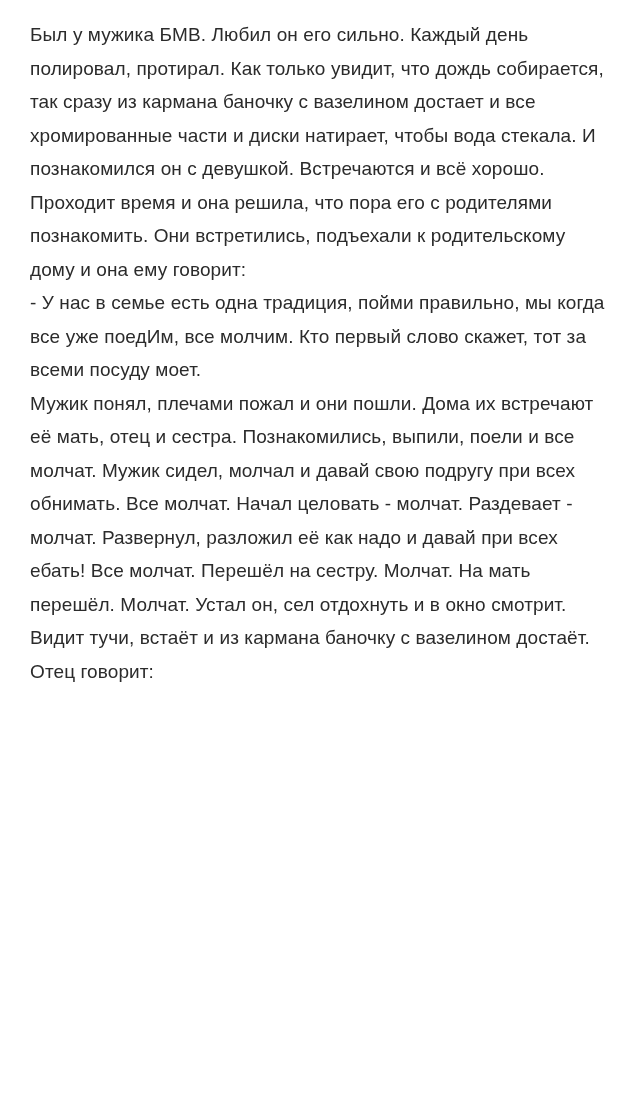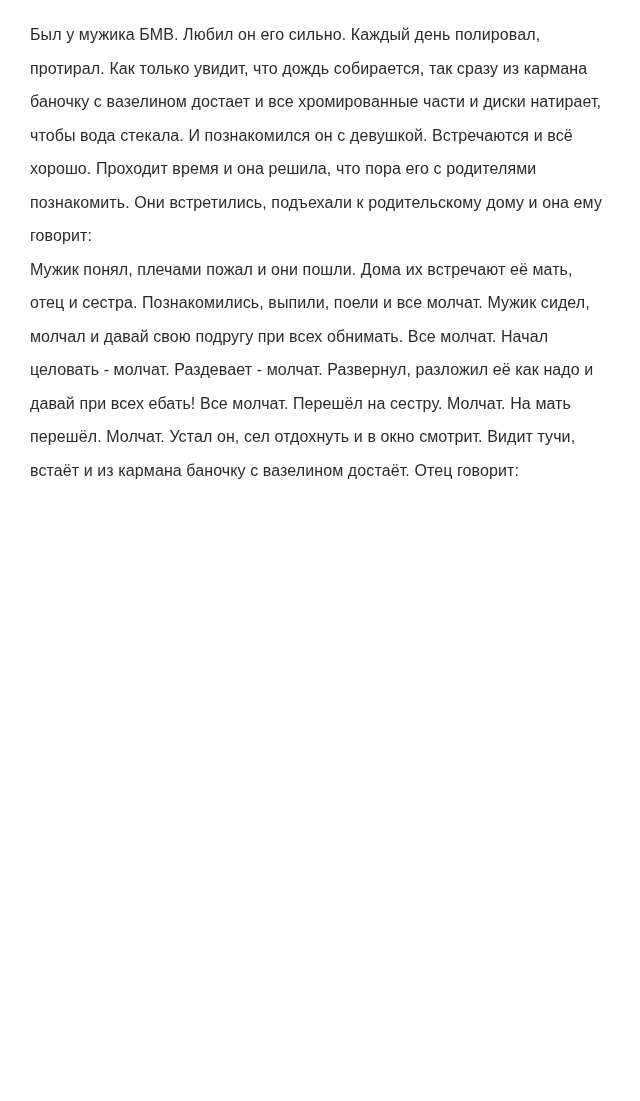--- a/index.html
+++ b/index.html
@@ -14,32 +14,33 @@
   }
   .page {
     width: 640px;
     min-height: 1101px;
     background: #ffffff;
     box-sizing: border-box;
     padding: 18px 30px 16px 30px;
   }
   .story {
     color: #2b2b2b;
-    font-size: 16px;
+    font-size: 19px;
     line-height: 33.5px;
     letter-spacing: 0.1px;
     font-weight: 400;
   }
   .story p {
     margin: 0;
     padding: 0;
     white-space: pre-wrap;
   }
 </style>
 </head>
 <body>
 
 <div class="page">
   <div class="story">
     <p>Был у мужика БМВ. Любил он его сильно. Каждый день полировал, протирал. Как только увидит, что дождь собирается, так сразу из кармана баночку с вазелином достает и все хромированные части и диски натирает, чтобы вода стекала. И познакомился он с девушкой. Встречаются и всё хорошо. Проходит время и она решила, что пора его с родителями познакомить. Они встретились, подъехали к родительскому дому и она ему говорит:</p>
+    <p>- У нас в семье есть одна традиция, пойми правильно, мы когда все уже поедИм, все молчим. Кто первый слово скажет, тот за всеми посуду моет.</p>
     <p>Мужик понял, плечами пожал и они пошли. Дома их встречают её мать, отец и сестра. Познакомились, выпили, поели и все молчат. Мужик сидел, молчал и давай свою подругу при всех обнимать. Все молчат. Начал целовать - молчат. Раздевает - молчат. Развернул, разложил её как надо и давай при всех ебать! Все молчат. Перешёл на сестру. Молчат. На мать перешёл. Молчат. Устал он, сел отдохнуть и в окно смотрит. Видит тучи, встаёт и из кармана баночку с вазелином достаёт. Отец говорит:</p>
   </div>
 </div>
 
 </body></html>

